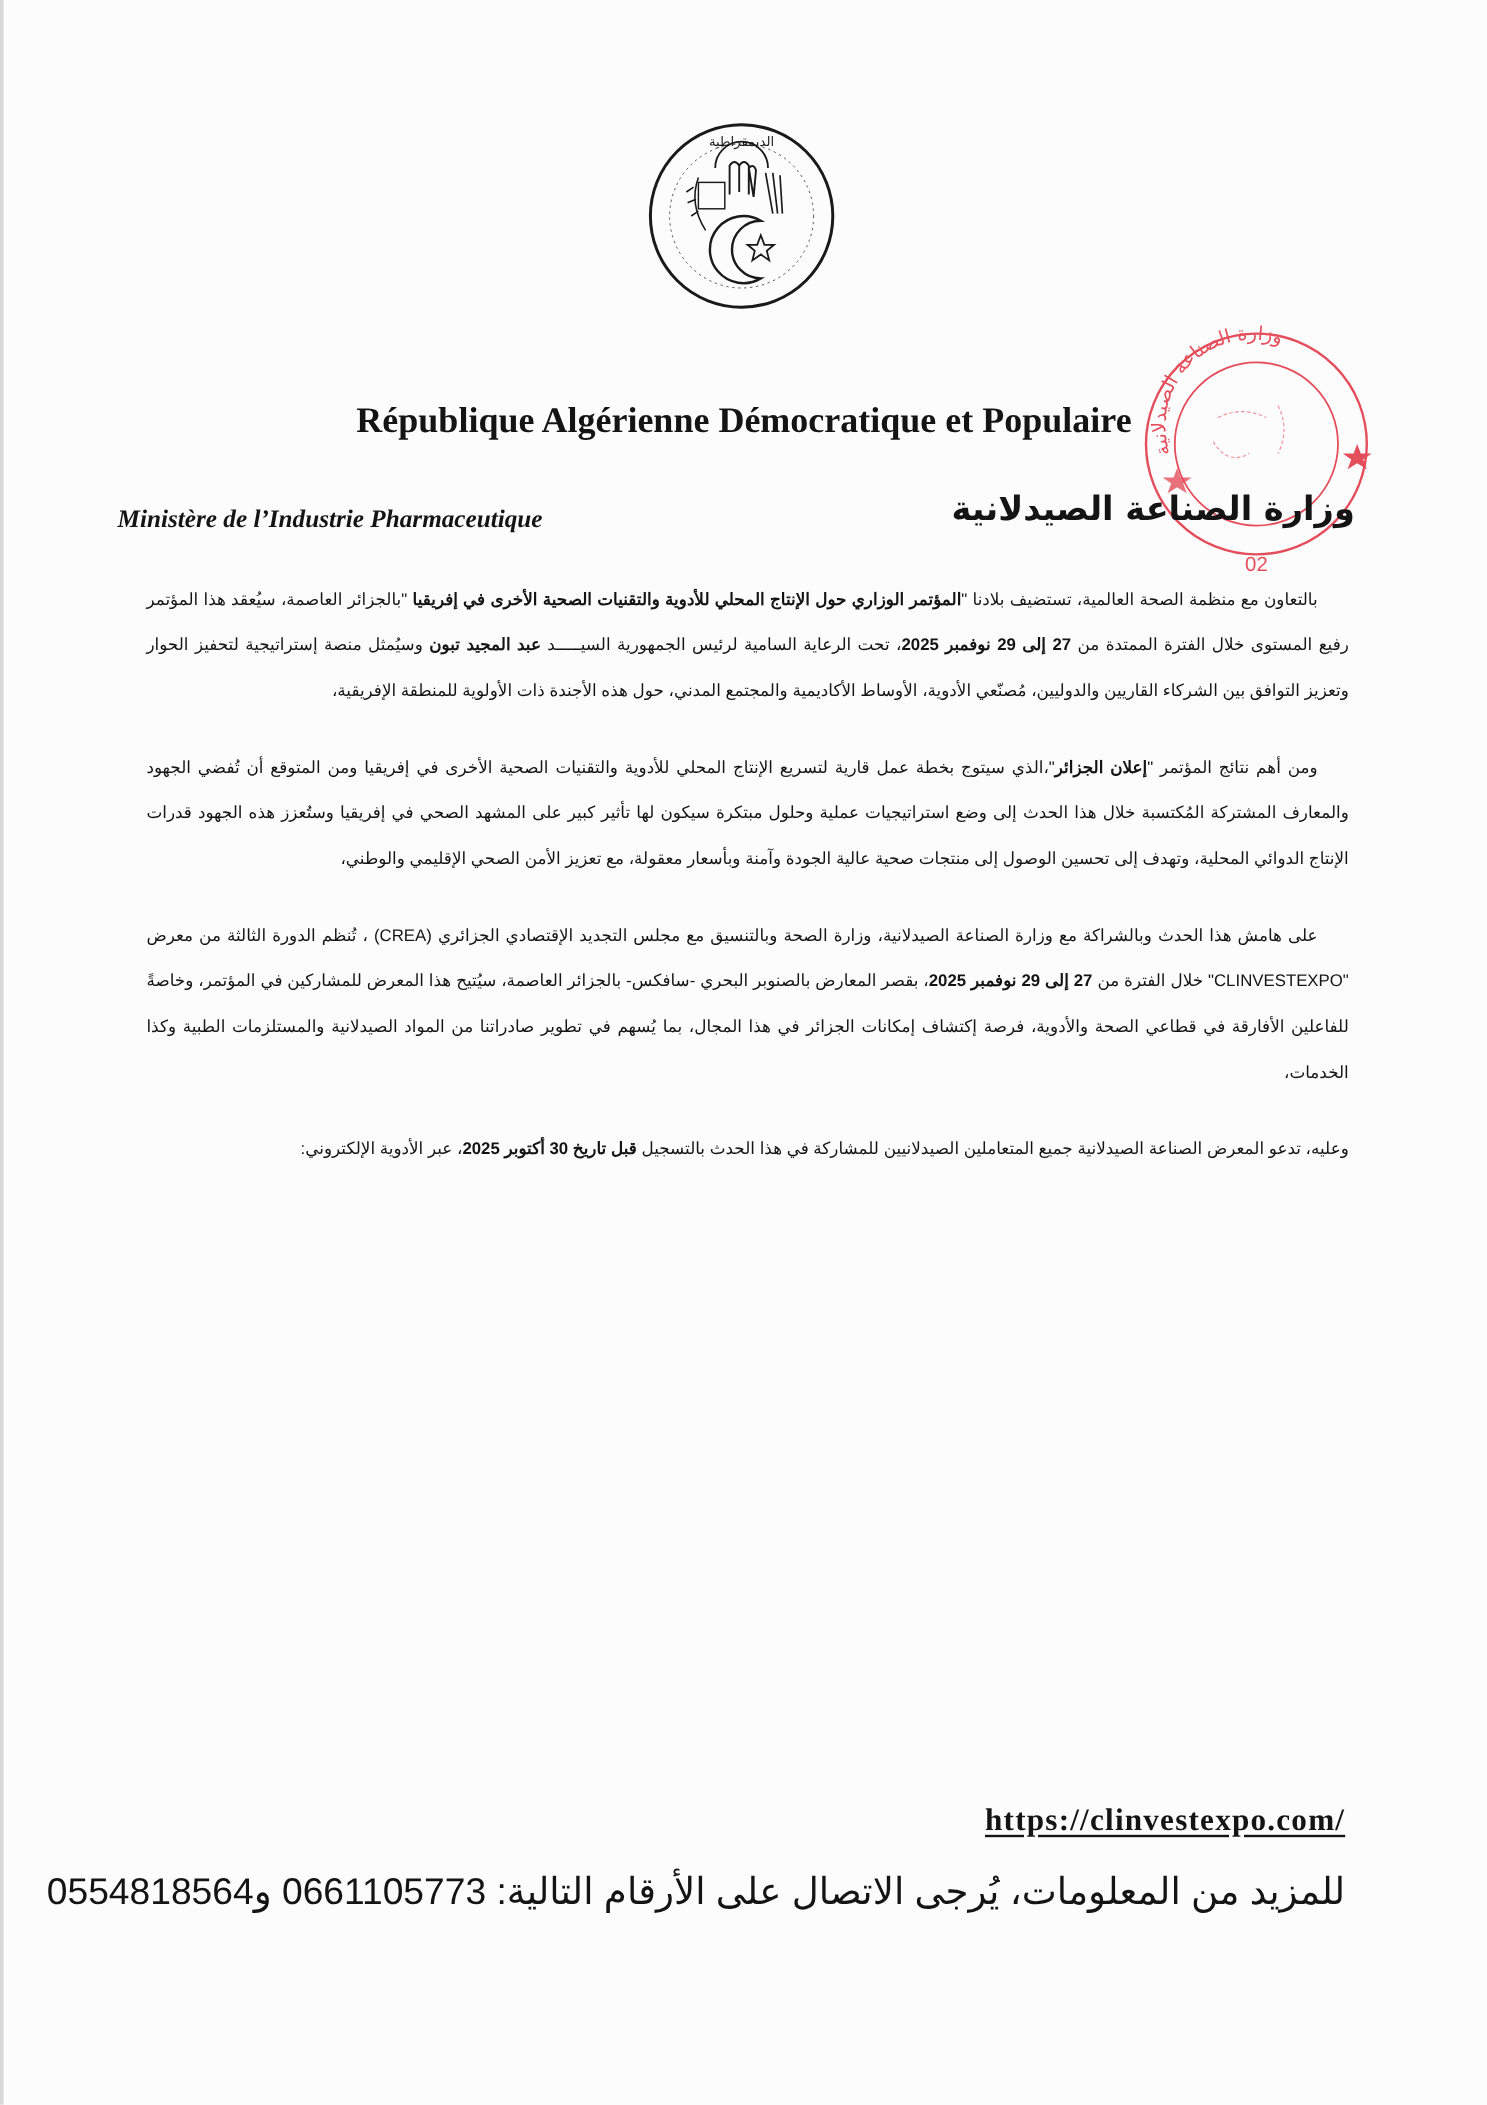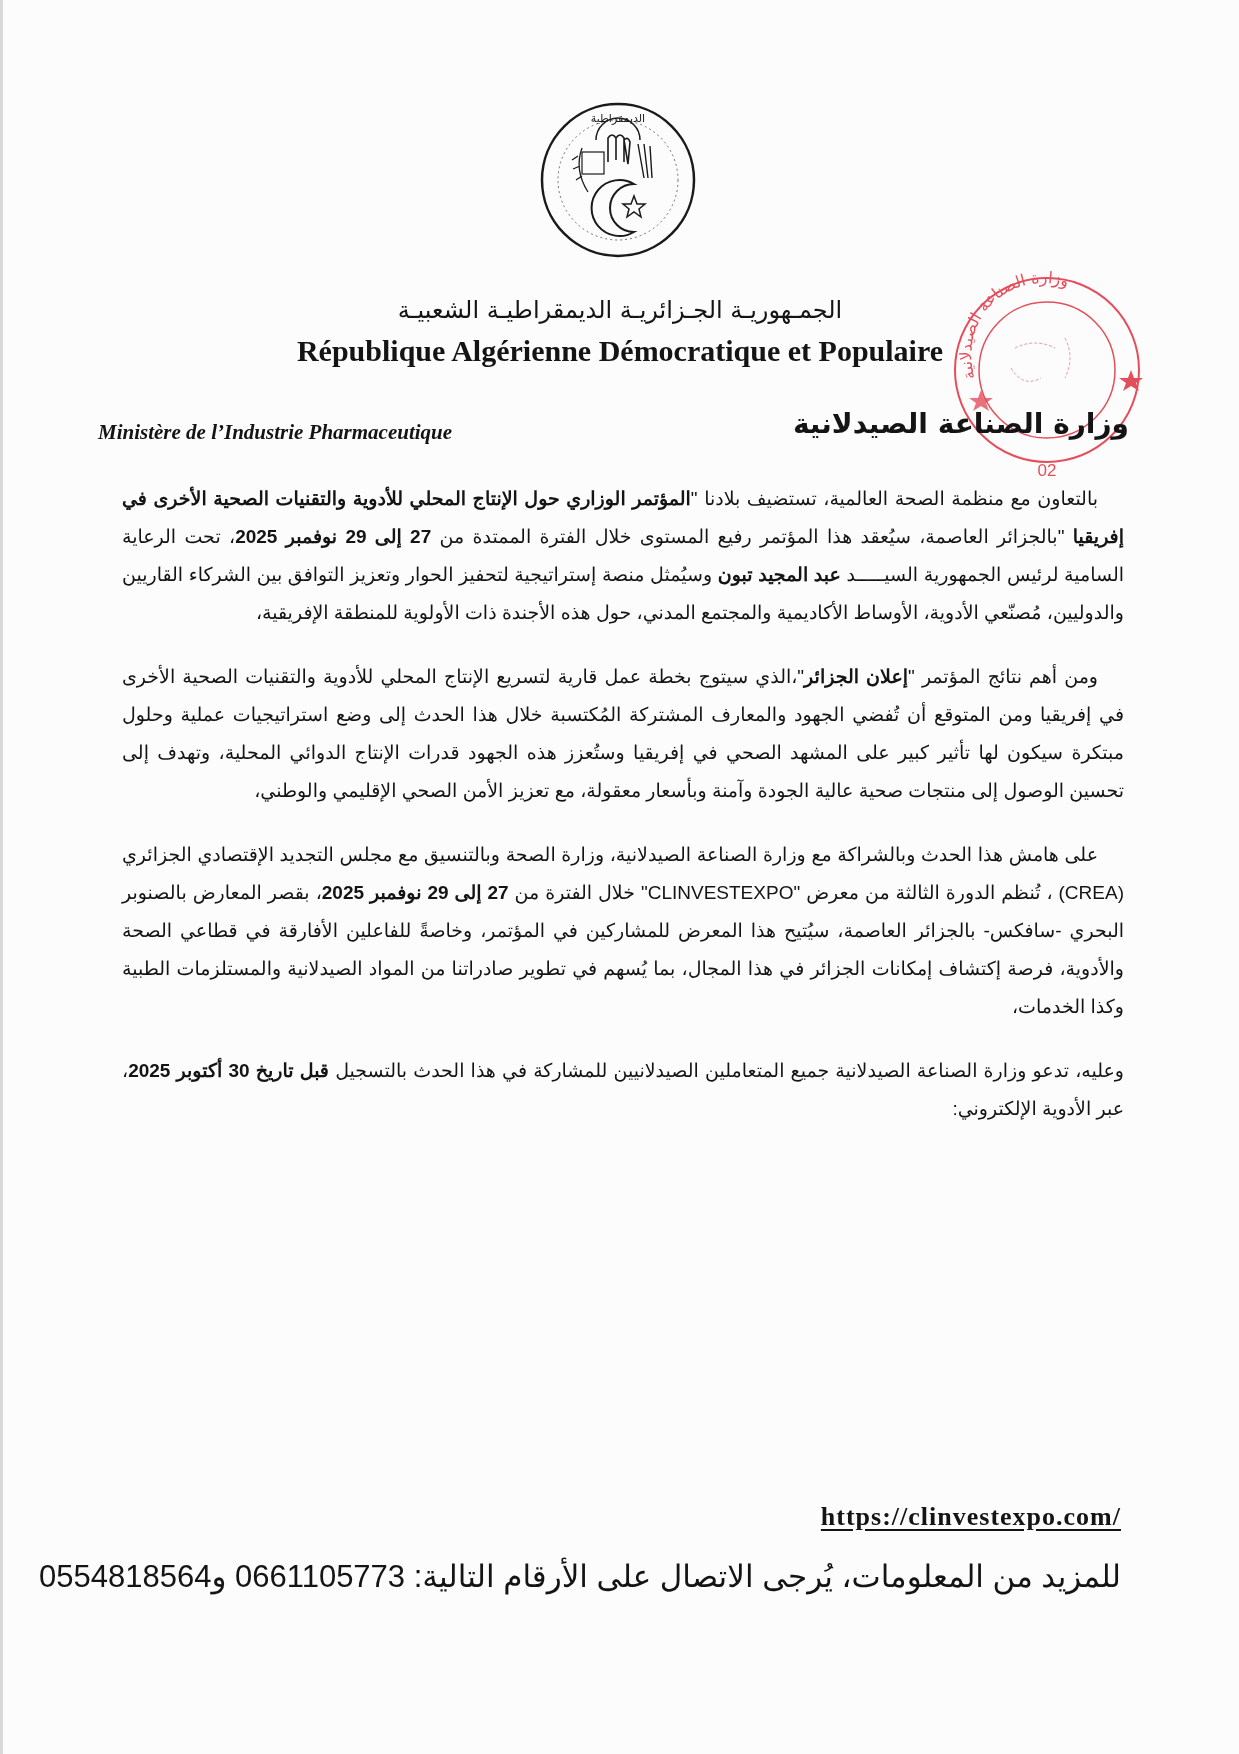--- a/index.html
+++ b/index.html
@@ -22,21 +22,21 @@
     .ministry-fr {
       position: absolute; left: 98px; top: 420px;
       font-family: "Liberation Serif", serif; font-weight: bold; font-size: 21px; font-style: italic;
     }
     .ministry-ar {
       position: absolute; right: 110px; top: 407px; direction: rtl;
       font-family: "DejaVu Sans", sans-serif; font-weight: bold; font-size: 28px;
     }
     .body {
       position: absolute; left: 122px; width: 1002px; top: 480px; direction: rtl; text-align: justify;
-      font-family: "Liberation Sans", sans-serif; font-size: 19px; line-height: 38px;
+      font-family: "Liberation Sans", sans-serif; font-size: 14px; line-height: 38px;
     }
     .body p { margin: 0 0 26px 0; text-align-last: right; }
     .body p.indent { text-indent: 26px; }
     .body b { font-weight: bold; }
     .ltr { direction: ltr; unicode-bidi: embed; }
     .link-line { position: absolute; right: 118px; top: 1502px; }
     .link {
       font-family: "Liberation Serif", serif; font-weight: bold; font-size: 26px; color: #141414;
       text-decoration: underline; text-underline-offset: 4px; letter-spacing: 1px;
     }
@@ -68,37 +68,36 @@
     <circle cx="112" cy="102" r="92" fill="none" stroke="#e0303f" stroke-width="2"></circle>
     <circle cx="112" cy="102" r="68" fill="none" stroke="#e0303f" stroke-width="1.5"></circle>
     <path id="stampArc" d="M40 110 A72 72 0 0 1 170 50" fill="none"></path>
     <text font-size="16" fill="#e0303f" font-family="DejaVu Sans, sans-serif"><textPath href="#stampArc">وزارة الصناعة الصيدلانية</textPath></text>
     <polygon points="46,122 49,130 58,130 51,135 54,143 46,138 38,143 41,135 34,130 43,130" fill="#e0303f" opacity="0.8"></polygon>
     <polygon points="196,102 199,110 208,110 201,115 204,123 196,118 188,123 191,115 184,110 193,110" fill="#e0303f"></polygon>
     <path d="M80 80 q20 -10 40 0 M76 100 q12 20 30 10 M130 70 q10 20 0 40" fill="none" stroke="#e0303f" stroke-width="1" opacity="0.6" stroke-dasharray="3 2"></path>
     <text x="112" y="208" font-size="17" text-anchor="middle" fill="#e0303f" font-family="Liberation Sans, sans-serif">02</text>
   </svg>
 
-  <div class="header-ar">الجمـهوريـة الجـزائريـة الديمقراطيـة الشعبيـة</div>
   <div class="header-fr">République Algérienne Démocratique et Populaire</div>
   <div class="ministry-fr">Ministère de l’Industrie Pharmaceutique</div>
   <div class="ministry-ar">وزارة الصناعة الصيدلانية</div>
 
   <div class="body">
     <p class="indent">
       <span>بالتعاون مع منظمة الصحة العالمية، تستضيف بلادنا "</span><b>المؤتمر الوزاري حول الإنتاج المحلي للأدوية والتقنيات الصحية الأخرى في إفريقيا</b><span> "بالجزائر العاصمة، سيُعقد هذا المؤتمر رفيع المستوى خلال الفترة الممتدة من </span><b>27 إلى 29 نوفمبر 2025</b><span>، تحت الرعاية السامية لرئيس الجمهورية السيـــــد </span><b>عبد المجيد تبون</b><span> وسيُمثل منصة إستراتيجية لتحفيز الحوار وتعزيز التوافق بين الشركاء القاريين والدوليين، مُصنّعي الأدوية، الأوساط الأكاديمية والمجتمع المدني، حول هذه الأجندة ذات الأولوية للمنطقة الإفريقية،</span>
     </p>
     <p class="indent">
       <span>ومن أهم نتائج المؤتمر "</span><b>إعلان الجزائر</b><span>"،الذي سيتوج بخطة عمل قارية لتسريع الإنتاج المحلي للأدوية والتقنيات الصحية الأخرى في إفريقيا ومن المتوقع أن تُفضي الجهود والمعارف المشتركة المُكتسبة خلال هذا الحدث إلى وضع استراتيجيات عملية وحلول مبتكرة سيكون لها تأثير كبير على المشهد الصحي في إفريقيا وستُعزز هذه الجهود قدرات الإنتاج الدوائي المحلية، وتهدف إلى تحسين الوصول إلى منتجات صحية عالية الجودة وآمنة وبأسعار معقولة، مع تعزيز الأمن الصحي الإقليمي والوطني،</span>
     </p>
     <p class="indent">
       <span>على هامش هذا الحدث وبالشراكة مع وزارة الصناعة الصيدلانية، وزارة الصحة وبالتنسيق مع مجلس التجديد الإقتصادي الجزائري </span><span class="ltr">(CREA)</span><span> ، تُنظم الدورة الثالثة من معرض </span><span class="ltr">"CLINVESTEXPO"</span><span> خلال الفترة من </span><b>27 إلى 29 نوفمبر 2025</b><span>، بقصر المعارض بالصنوبر البحري -سافكس- بالجزائر العاصمة، سيُتيح هذا المعرض للمشاركين في المؤتمر، وخاصةً للفاعلين الأفارقة في قطاعي الصحة والأدوية، فرصة إكتشاف إمكانات الجزائر في هذا المجال، بما يُسهم في تطوير صادراتنا من المواد الصيدلانية والمستلزمات الطبية وكذا الخدمات،</span>
     </p>
     <p>
-      <span>وعليه، تدعو وزارة الصناعة الصيدلانية جميع المتعاملين الصيدلانيين للمشاركة في هذا الحدث بالتسجيل </span><b>قبل تاريخ 30 أكتوبر 2025</b><span>، عبر الأدوية الإلكتروني:</span>
+      <span>وعليه، تدعو المعرض الصناعة الصيدلانية جميع المتعاملين الصيدلانيين للمشاركة في هذا الحدث بالتسجيل </span><b>قبل تاريخ 30 أكتوبر 2025</b><span>، عبر الأدوية الإلكتروني:</span>
     </p>
   </div>
 
   <div class="link-line">
     <span class="link">https://clinvestexpo.com/</span>
   </div>
 
   <div class="contact">
     <span>للمزيد من المعلومات، يُرجى الاتصال على الأرقام التالية: </span><span class="ltr">0661105773</span><span> و</span><span class="ltr">0554818564</span>
   </div>

